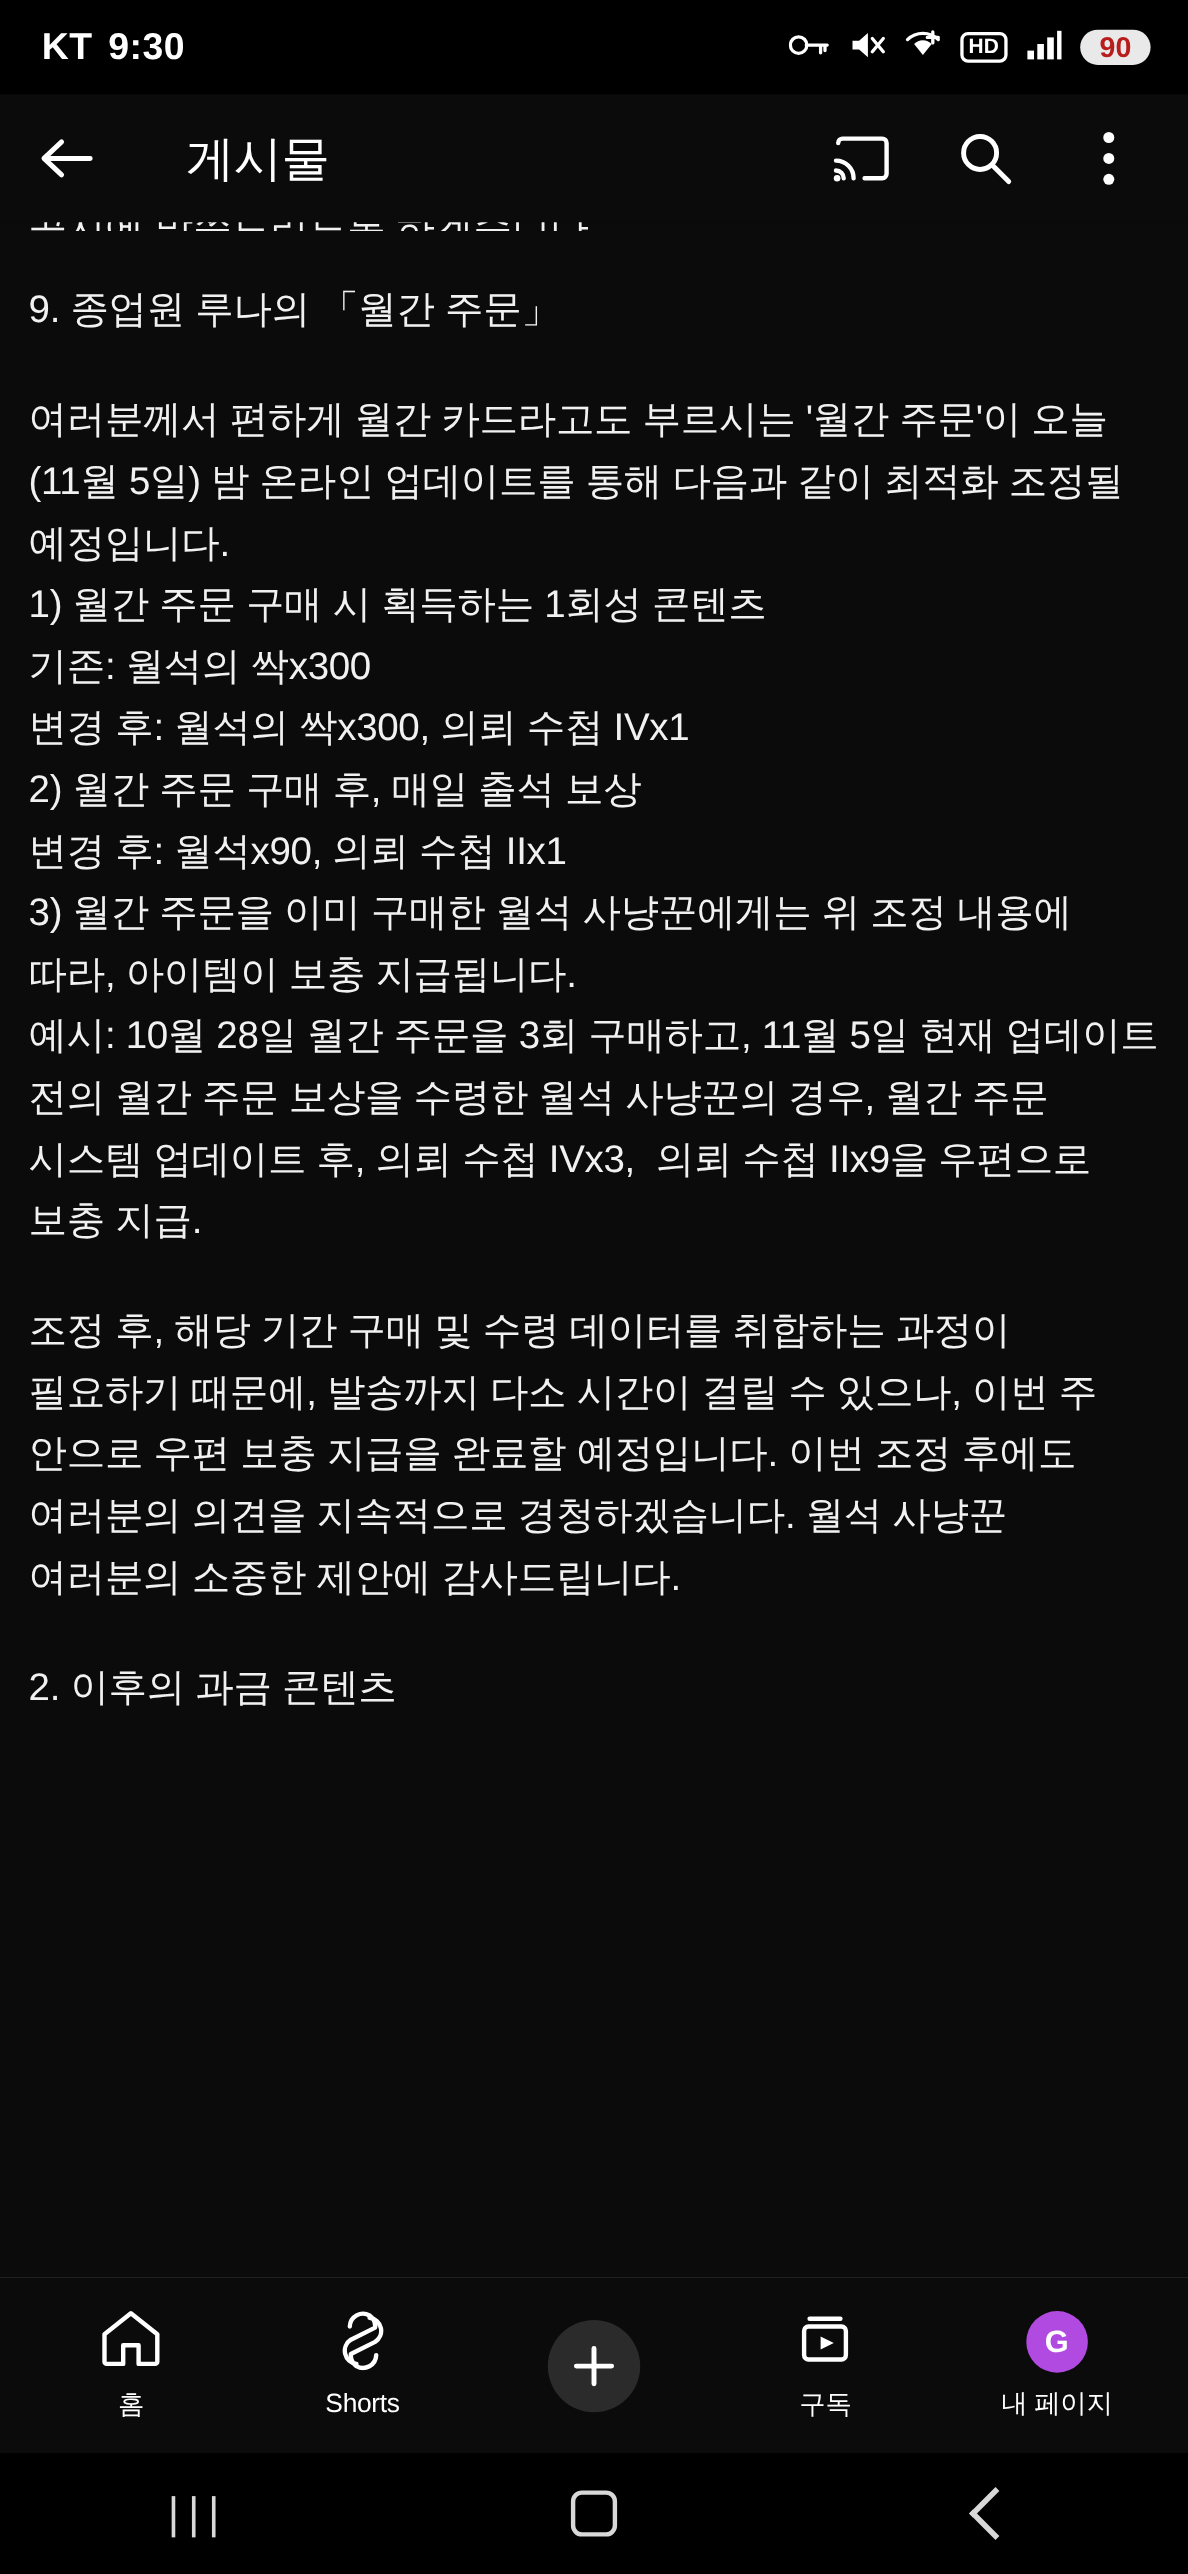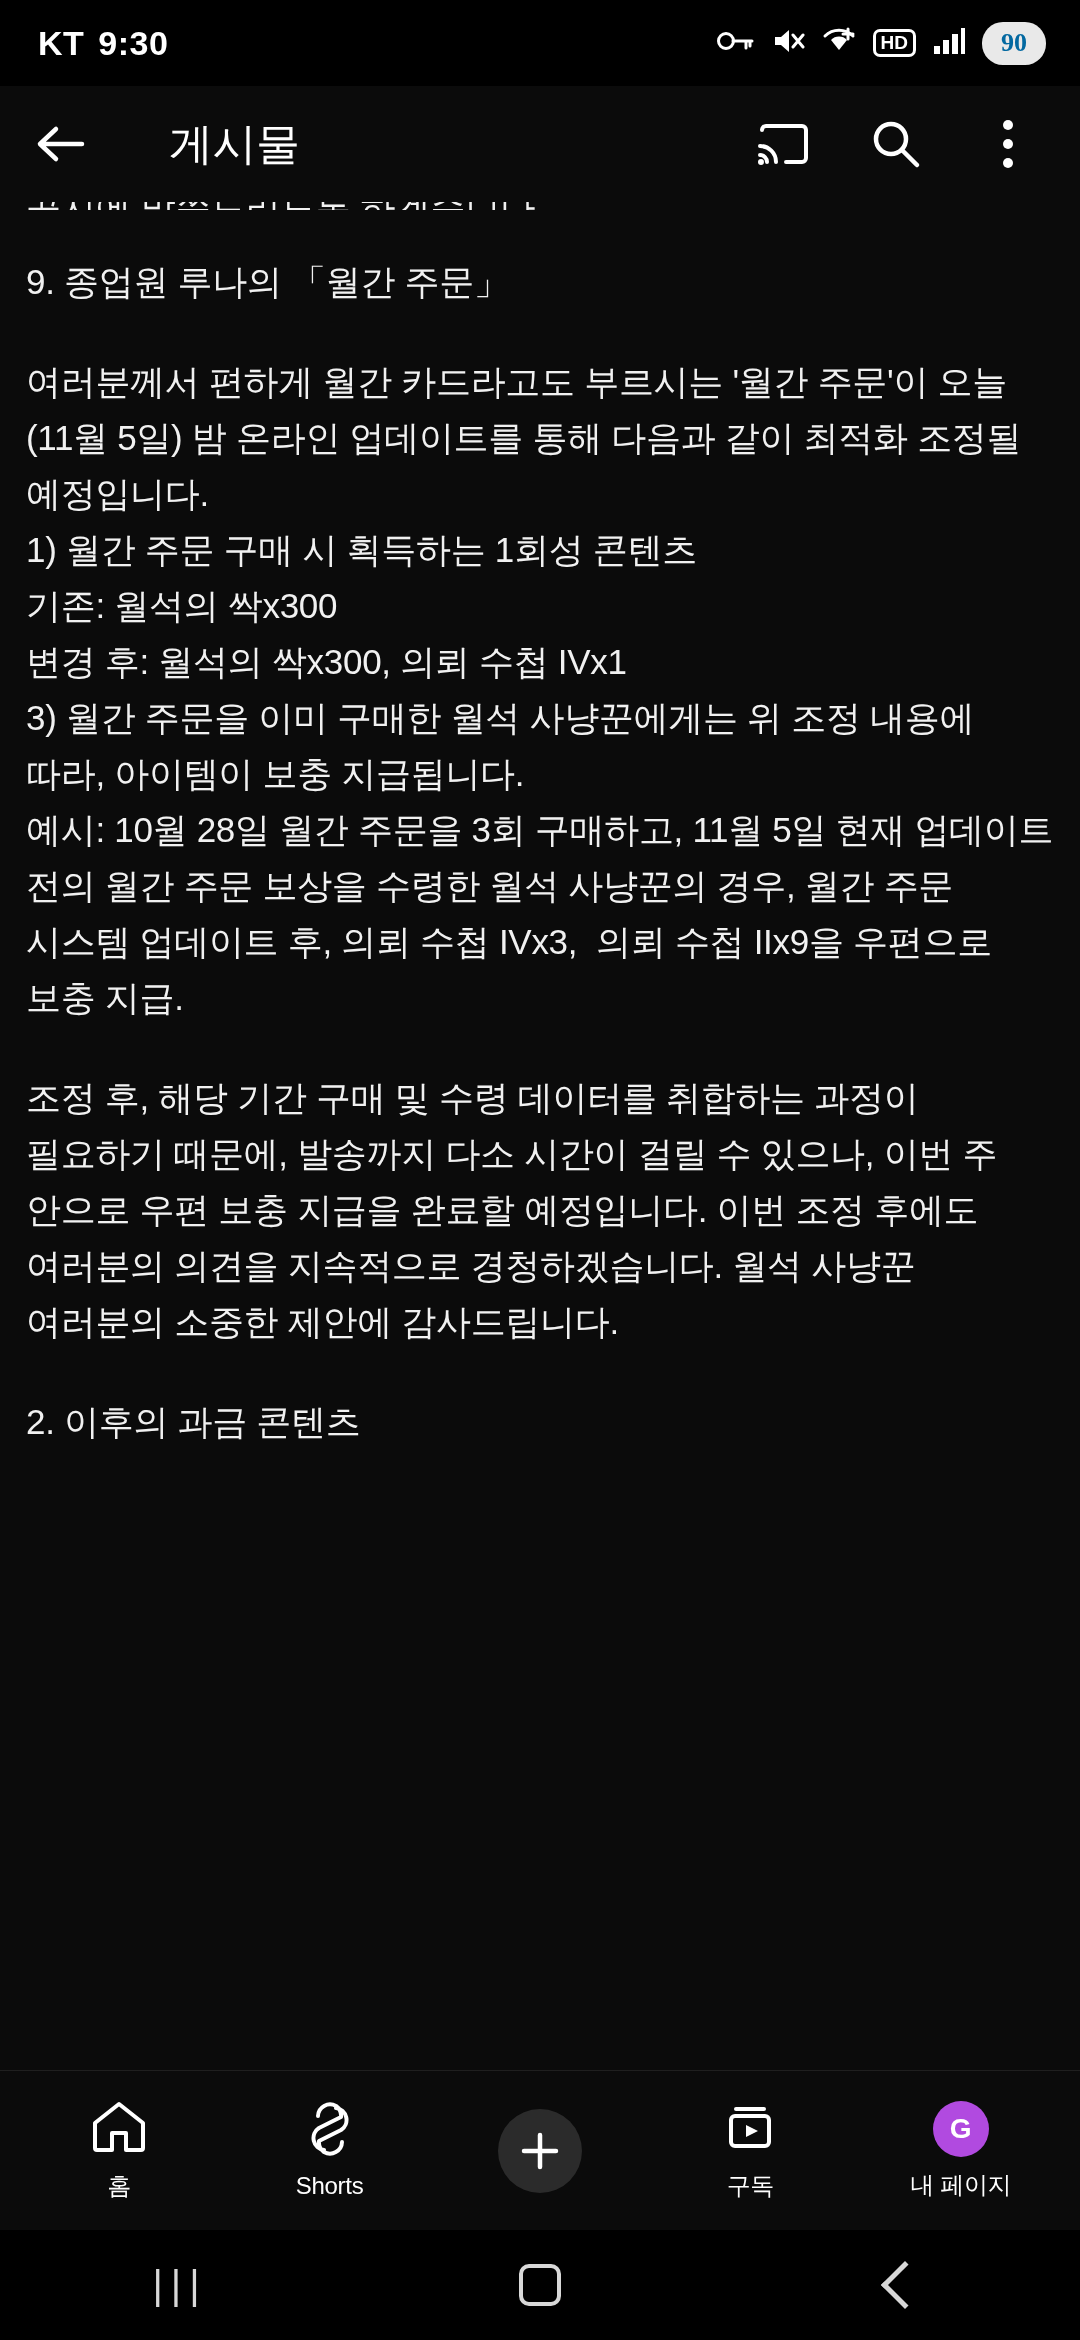--- a/index.html
+++ b/index.html
@@ -39,31 +39,30 @@
     letter-spacing: 0.5px;
   }
   .status-right {
     display: flex;
     align-items: center;
     gap: 16px;
   }
   .sicon { display: block; }
   .battery-pill {
     min-width: 64px;
-    height: 43px;
+    height: 32px;
     border-radius: 21px;
     background: #e9e9e9;
-    color: #0369a1;
+    color: #b91c1c;
     font-size: 26px;
     font-weight: 700;
     display: flex;
     align-items: center;
     justify-content: center;
     padding: 0 10px;
-    font-family: Liberation Serif, serif;
   }
   .hd-badge {
     border: 3px solid #fff;
     border-radius: 7px;
     font-size: 19px;
     font-weight: 700;
     padding: 1px 5px 2px 5px;
     line-height: 1;
     color: #fff;
   }
@@ -285,20 +284,22 @@
 
   <div class="content">
     <div class="clipped-line">공지에 말씀드리도록 하겠습니다.</div>
     <div class="gap"></div>
     <div class="post-body">9. 종업원 루나의 「월간 주문」</div>
     <div class="gap"></div>
     <div class="post-body">여러분께서 편하게 월간 카드라고도 부르시는 '월간 주문'이 오늘(11월 5일) 밤 온라인 업데이트를 통해 다음과 같이 최적화 조정될 예정입니다.</div>
     <div class="post-body">1) 월간 주문 구매 시 획득하는 1회성 콘텐츠</div>
     <div class="post-body">기존: 월석의 싹x300</div>
     <div class="post-body">변경 후: 월석의 싹x300, 의뢰 수첩 IVx1</div>
+    <div class="post-body">2) 월간 주문 구매 후, 매일 출석 보상</div>
+    <div class="post-body">변경 후: 월석x90, 의뢰 수첩 IIx1</div>
     <div class="post-body">3) 월간 주문을 이미 구매한 월석 사냥꾼에게는 위 조정 내용에 따라, 아이템이 보충 지급됩니다.</div>
     <div class="post-body">예시: 10월 28일 월간 주문을 3회 구매하고, 11월 5일 현재 업데이트 전의 월간 주문 보상을 수령한 월석 사냥꾼의 경우, 월간 주문 시스템 업데이트 후, 의뢰 수첩 IVx3,  의뢰 수첩 IIx9을 우편으로 보충 지급.</div>
     <div class="gap"></div>
     <div class="post-body">조정 후, 해당 기간 구매 및 수령 데이터를 취합하는 과정이 필요하기 때문에, 발송까지 다소 시간이 걸릴 수 있으나, 이번 주 안으로 우편 보충 지급을 완료할 예정입니다. 이번 조정 후에도 여러분의 의견을 지속적으로 경청하겠습니다. 월석 사냥꾼 여러분의 소중한 제안에 감사드립니다.</div>
     <div class="gap"></div>
     <div class="post-body">2. 이후의 과금 콘텐츠</div>
   </div>
 
   <div class="bottomnav">
     <div class="nav-item">

